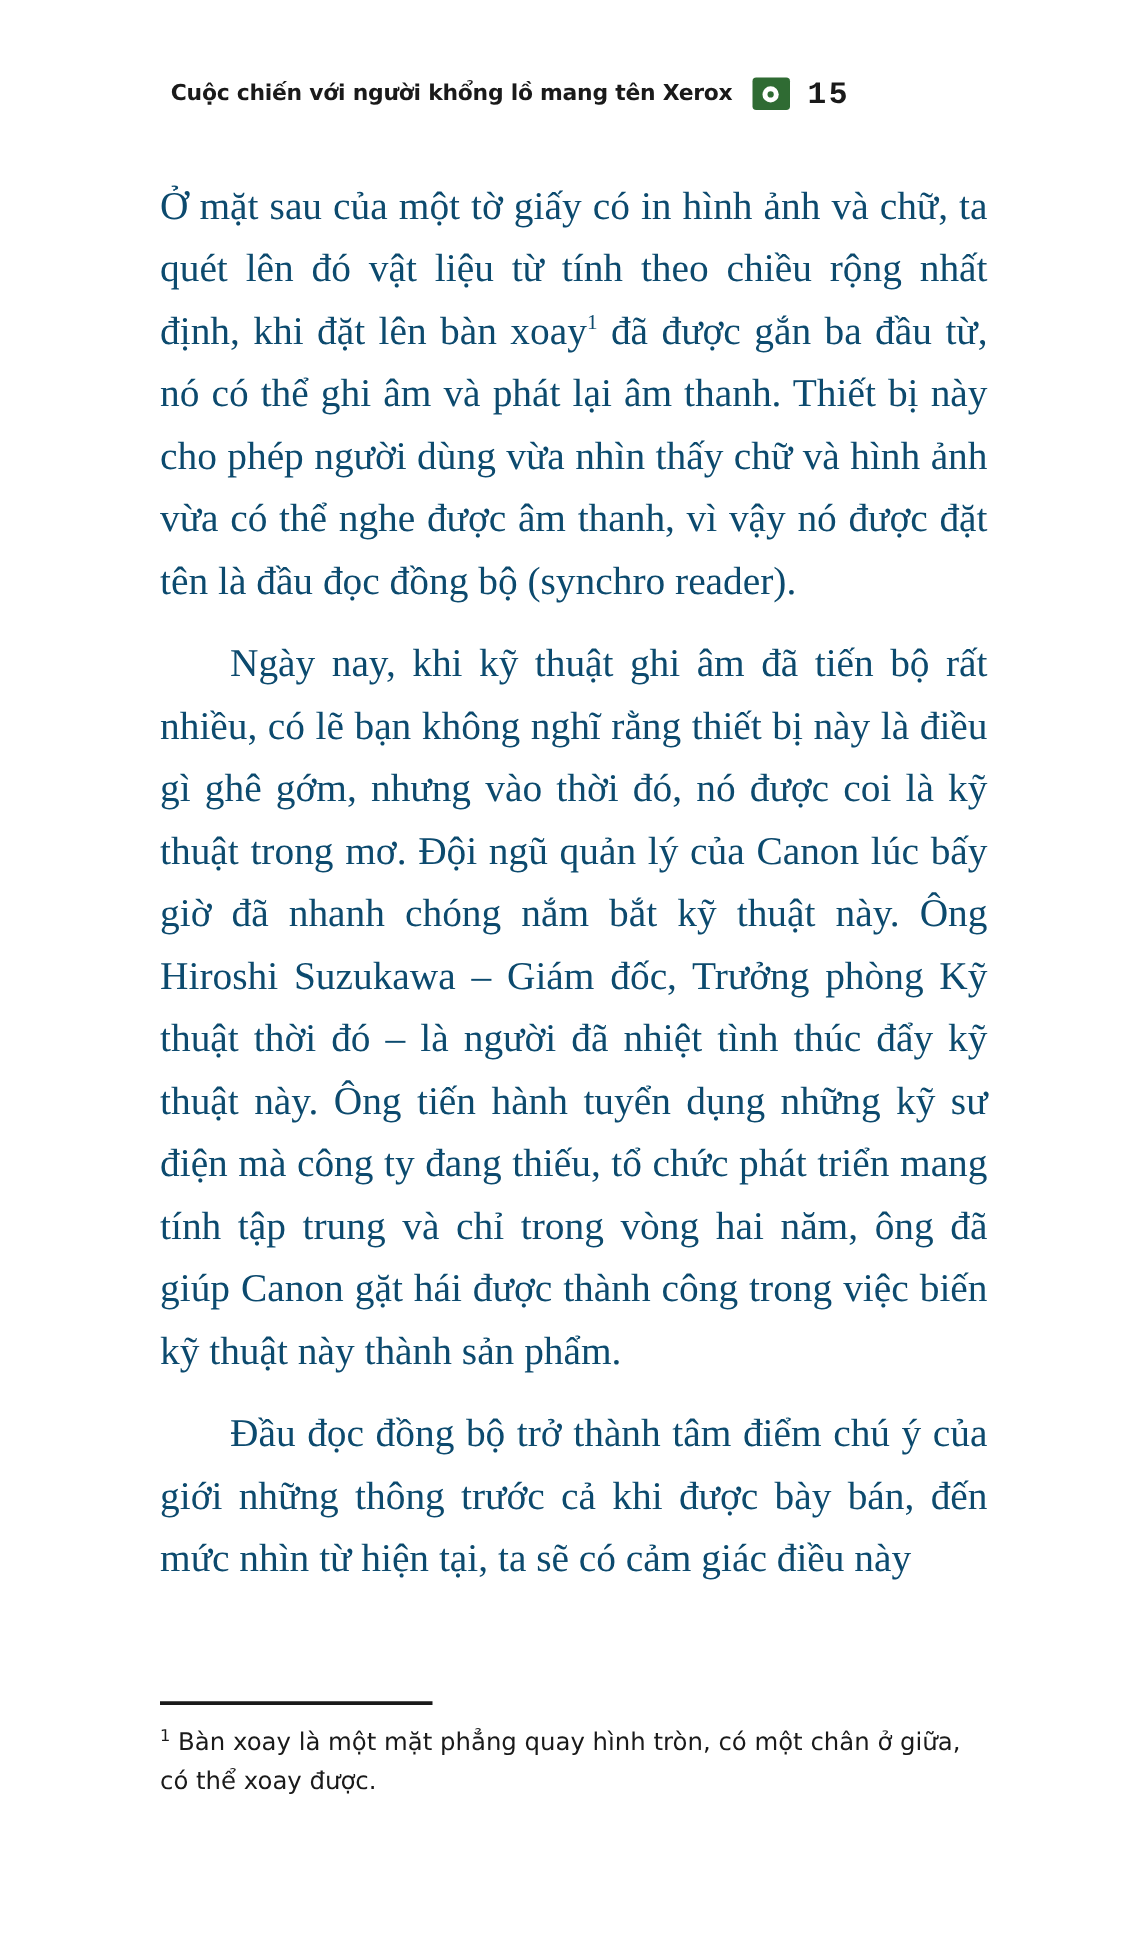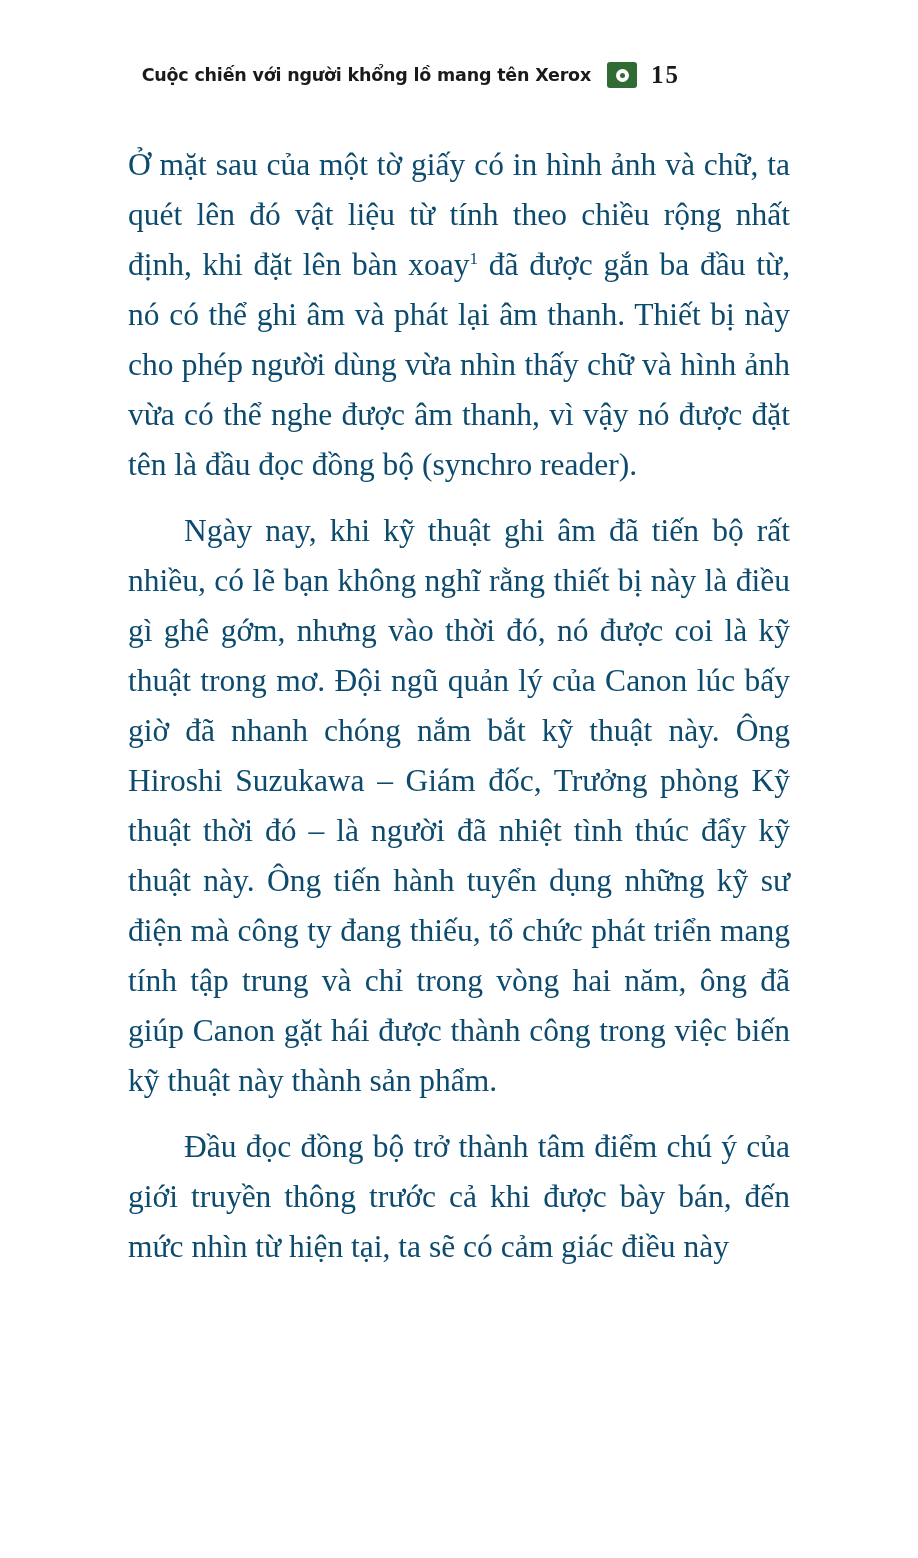--- a/index.html
+++ b/index.html
@@ -65,21 +65,21 @@
     content: "";
     position: absolute;
     width: 5px;
     height: 5px;
     border-radius: 50%;
     background: #2f6b33;
     left: 4px;
     top: 4px;
   }
   .header-page-number {
-    font-family: Liberation Serif, serif;
+    font-family: Liberation Mono, monospace;
     font-weight: 700;
     font-size: 25px;
     color: #1a1a1a;
     letter-spacing: 2px;
   }
 
   
   .content {
     position: absolute;
     top: 140px;
@@ -141,17 +141,21 @@
       <span class="dot"></span>
     </span>
     <span class="header-page-number">15</span>
   </div>
 
   <div class="content">
     <p class="para"><span>Ở mặt sau của một tờ giấy có in hình ảnh và chữ, ta quét lên đó vật liệu từ tính theo chiều rộng nhất định, khi đặt lên bàn xoay</span><sup class="fnref">1</sup><span> đã được gắn ba đầu từ, nó có thể ghi âm và phát lại âm thanh. Thiết bị này cho phép người dùng vừa nhìn thấy chữ và hình ảnh vừa có thể nghe được âm thanh, vì vậy nó được đặt tên là đầu đọc đồng bộ (synchro reader).</span></p>
 
     <p class="para indent">Ngày nay, khi kỹ thuật ghi âm đã tiến bộ rất nhiều, có lẽ bạn không nghĩ rằng thiết bị này là điều gì ghê gớm, nhưng vào thời đó, nó được coi là kỹ thuật trong mơ. Đội ngũ quản lý của Canon lúc bấy giờ đã nhanh chóng nắm bắt kỹ thuật này. Ông Hiroshi Suzukawa – Giám đốc, Trưởng phòng Kỹ thuật thời đó – là người đã nhiệt tình thúc đẩy kỹ thuật này. Ông tiến hành tuyển dụng những kỹ sư điện mà công ty đang thiếu, tổ chức phát triển mang tính tập trung và chỉ trong vòng hai năm, ông đã giúp Canon gặt hái được thành công trong việc biến kỹ thuật này thành sản phẩm.</p>
 
-    <p class="para indent">Đầu đọc đồng bộ trở thành tâm điểm chú ý của giới truyền thông trước cả khi được bày bán, đến mức nhìn từ hiện tại, ta sẽ có cảm giác điều này</p>
+    <p class="para indent">Đầu đọc đồng bộ trở thành tâm điểm chú ý của giới những thông trước cả khi được bày bán, đến mức nhìn từ hiện tại, ta sẽ có cảm giác điều này</p>
   </div>
 
+  <div class="footnote">
+    <div class="footnote-rule"></div>
+    <div class="footnote-text"><sup>1</sup><span> Bàn xoay là một mặt phẳng quay hình tròn, có một chân ở giữa, có thể xoay được.</span></div>
+  </div>
 
 </div>
 
 </body></html>

